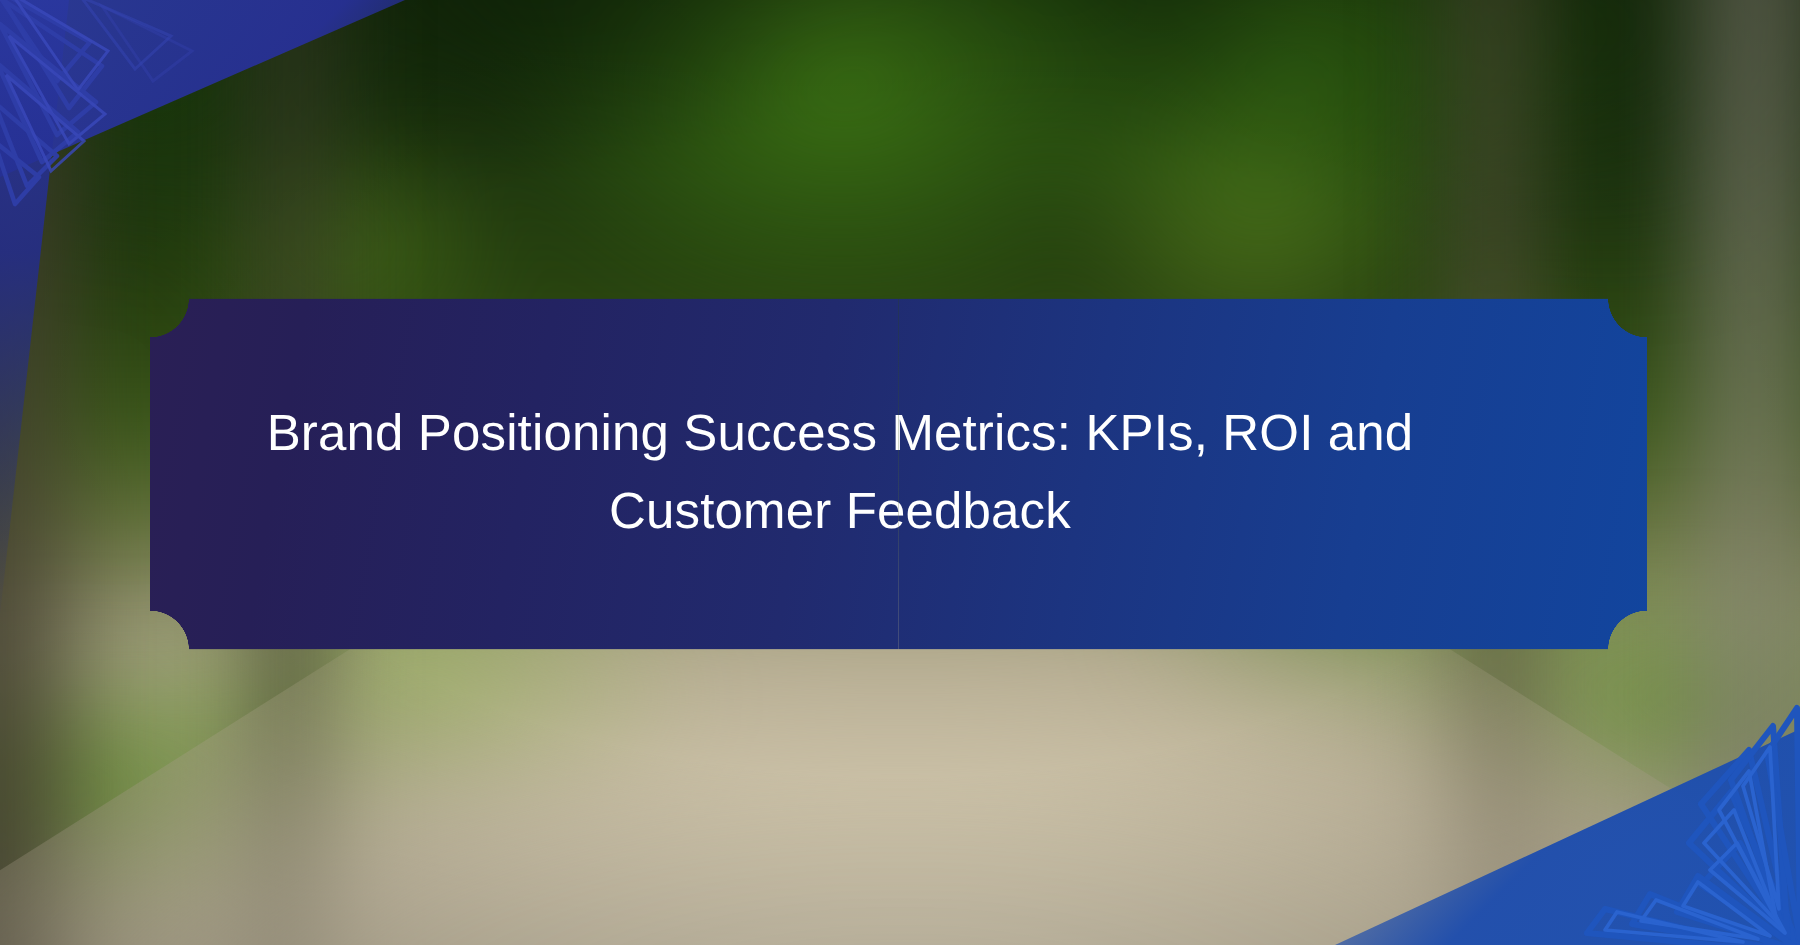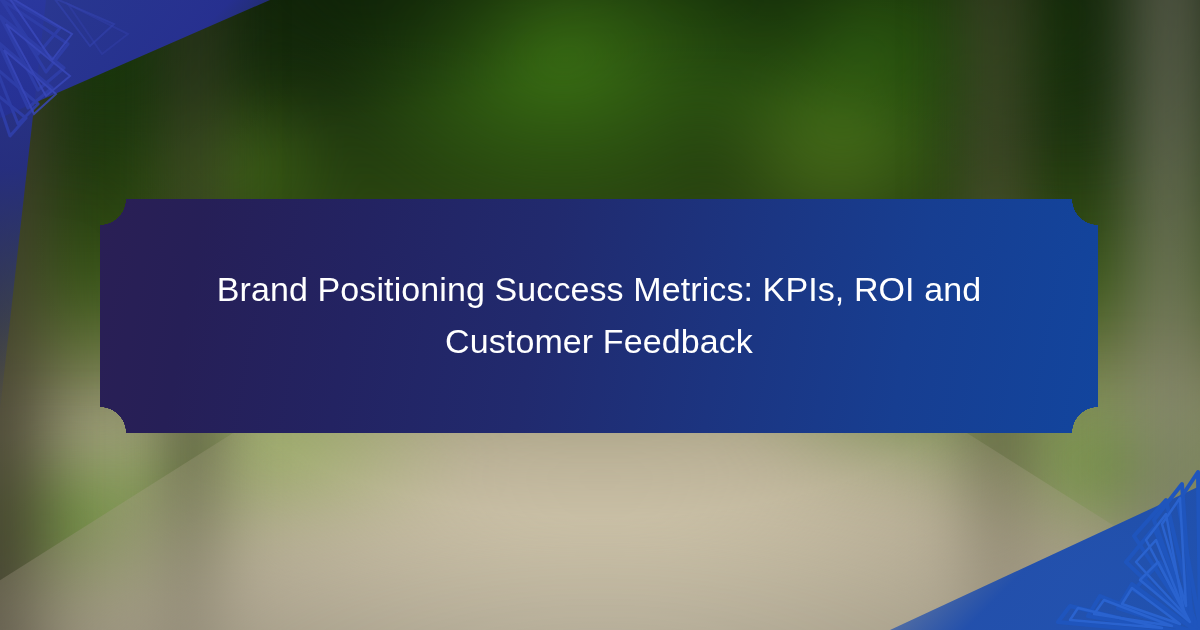--- a/index.html
+++ b/index.html
@@ -109,21 +109,21 @@
       radial-gradient(circle var(--n) at 0 100%,     transparent 99%, #000 100%) left bottom/50% 50% no-repeat,
       radial-gradient(circle var(--n) at 100% 100%,  transparent 99%, #000 100%) right bottom/50% 50% no-repeat;
     mask:
       radial-gradient(circle var(--n) at 0 0,        transparent 99%, #000 100%) left top/50% 50% no-repeat,
       radial-gradient(circle var(--n) at 100% 0,     transparent 99%, #000 100%) right top/50% 50% no-repeat,
       radial-gradient(circle var(--n) at 0 100%,     transparent 99%, #000 100%) left bottom/50% 50% no-repeat,
       radial-gradient(circle var(--n) at 100% 100%,  transparent 99%, #000 100%) right bottom/50% 50% no-repeat;
   }
   .card-inner{
     position:absolute;inset:0;
-    display:flex;align-items:center;justify-content:center;
+    display:flex;align-items:center;
     padding:0 70px;box-sizing:border-box;
   }
   .title{
     color:#ffffff;
     font-size:34px;
     font-weight:400;
     line-height:1.52;
     text-align:center;
     letter-spacing:.1px;
     max-width:780px;

